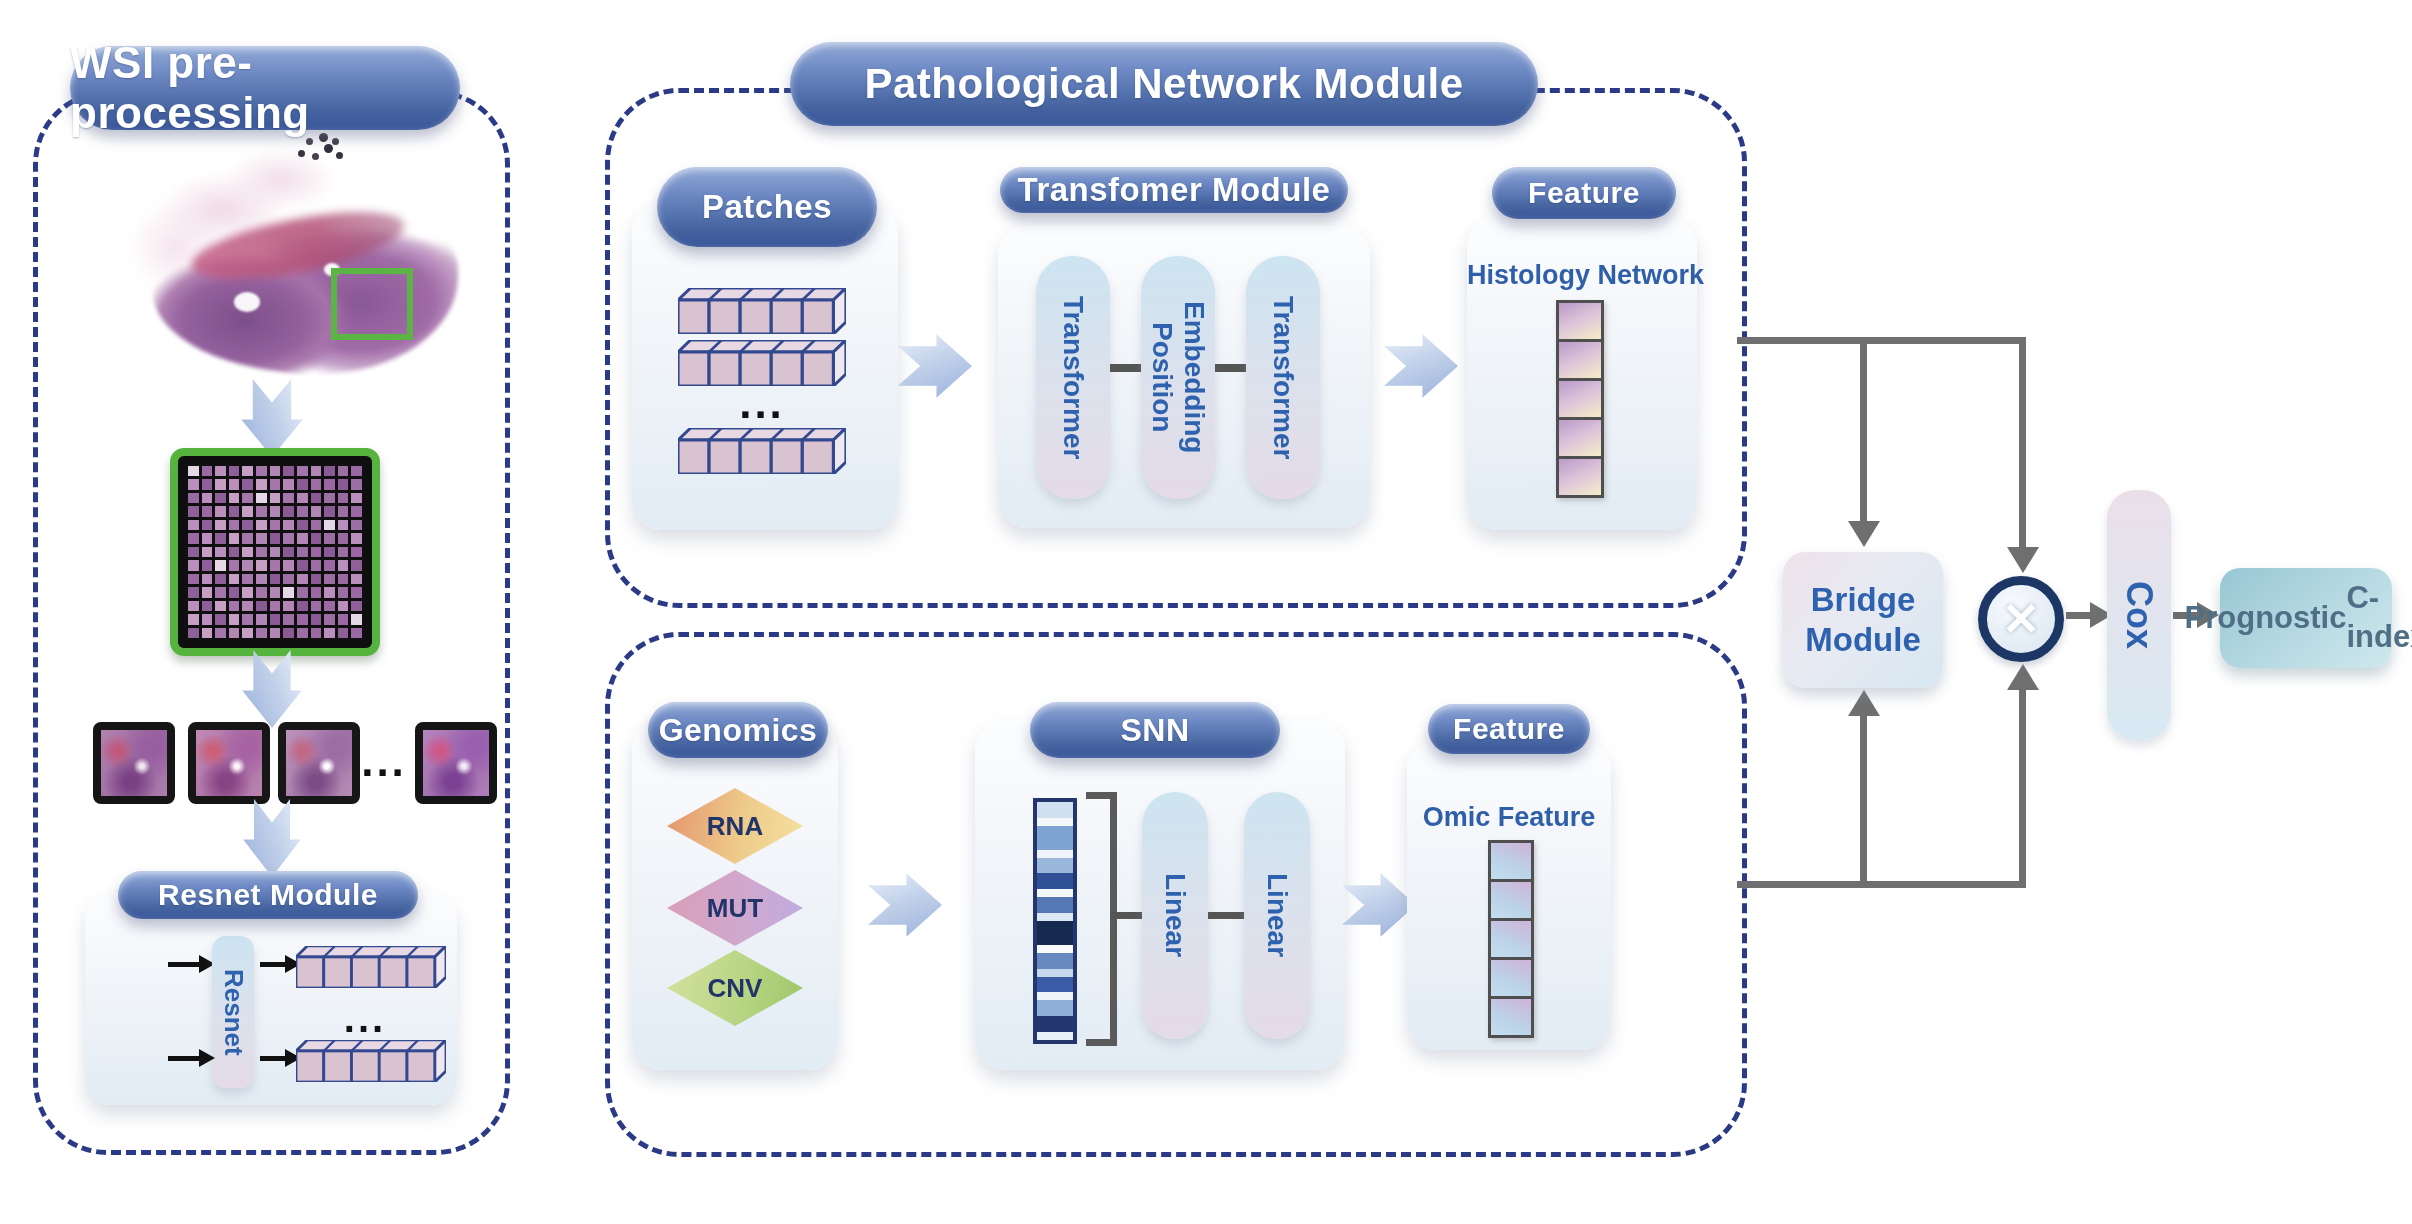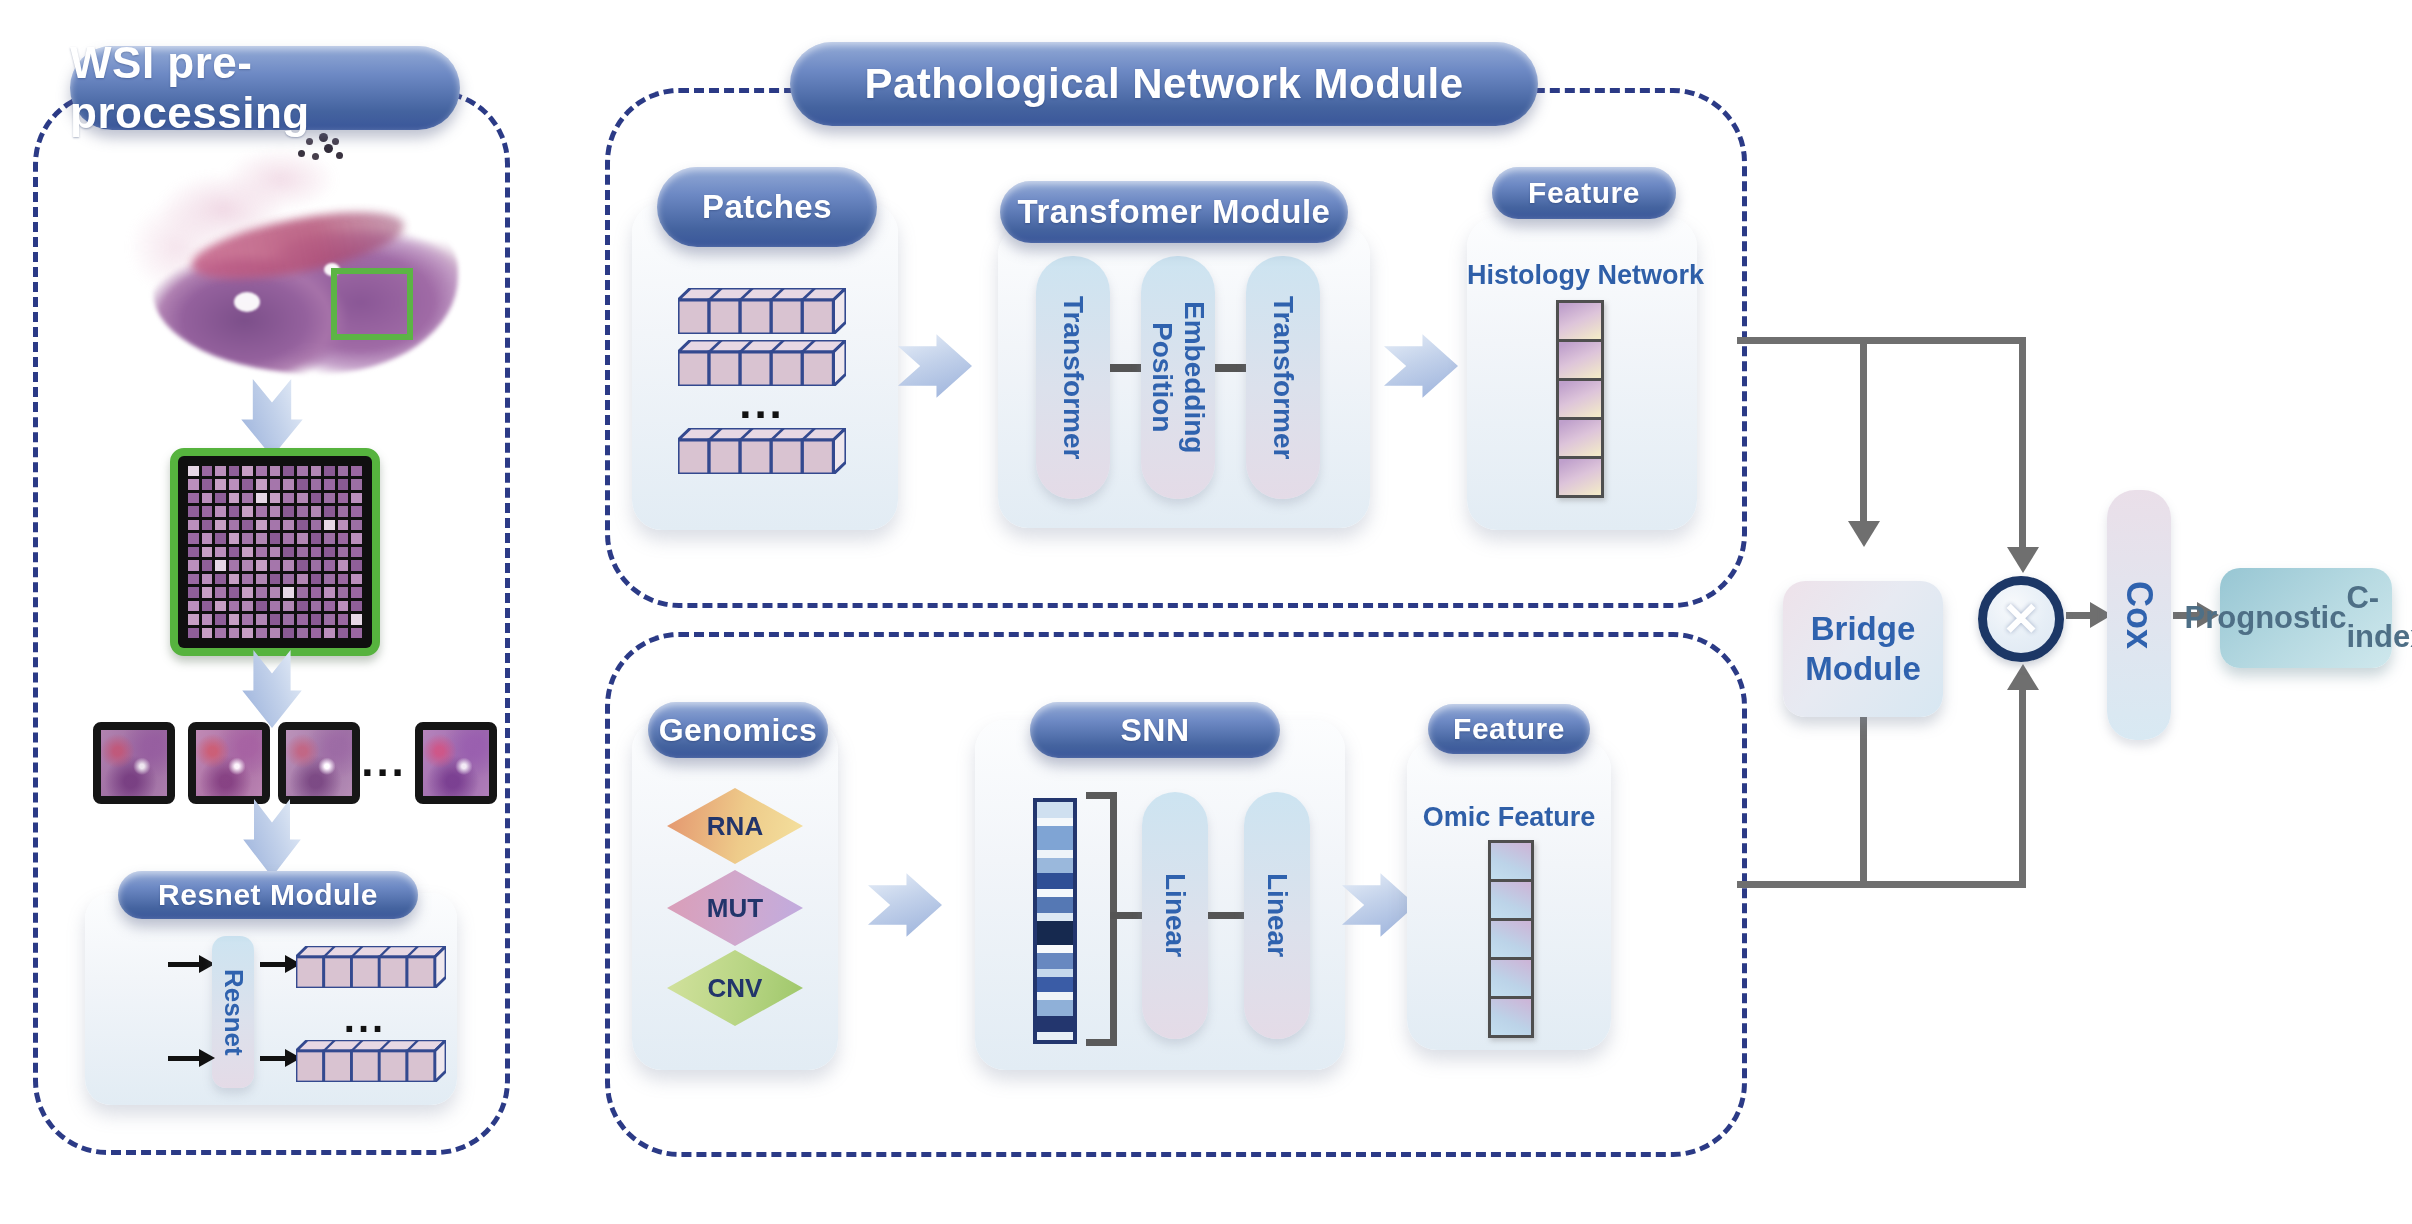--- a/index.html
+++ b/index.html
@@ -434,21 +434,21 @@
         <rect x="88.80000000000001" y="12" width="29.6" height="34" fill="#d9c3d1" stroke="#33498f" stroke-width="3"></rect>
         <line x1="88.80000000000001" y1="12" x2="100.80000000000001" y2="0" stroke="#33498f" stroke-width="2.5"></line>
         <rect x="118.4" y="12" width="29.6" height="34" fill="#d9c3d1" stroke="#33498f" stroke-width="3"></rect>
         <line x1="118.4" y1="12" x2="130.4" y2="0" stroke="#33498f" stroke-width="2.5"></line>
       </svg>
     </div>
 
   <div class="a3d" style="left:898px;top:333px;width:74px;height:66px;"></div>
 
   <div class="mbox" style="left:998px;top:225px;width:372px;height:303px;"></div>
-  <div class="pill mid" style="left:1000px;top:181px;width:348px;height:62px;">Transfomer Module</div>
+  <div class="pill mid" style="left:1000px;top:167px;width:348px;height:46px;">Transfomer Module</div>
   <div class="vbar" style="left:1036px;top:256px;width:74px;height:243px;">
     <span style="font-size:28px;">Transformer</span>
   </div>
   <div class="dkline" style="left:1110px;top:364px;width:31px;height:8px;"></div>
   <div class="vbar" style="left:1141px;top:256px;width:74px;height:243px;">
     <span style="font-size:28px;">Position Embedding</span>
   </div>
   <div class="dkline" style="left:1215px;top:364px;width:31px;height:8px;"></div>
   <div class="vbar" style="left:1246px;top:256px;width:74px;height:243px;">
     <span style="font-size:28px;">Transformer</span>
@@ -533,21 +533,21 @@
   <div class="ah down" style="left:1848px;top:521px;"></div>
   <div class="gline" style="left:2019px;top:337px;width:7px;height:212px;"></div>
   <div class="ah down" style="left:2007px;top:547px;"></div>
 
   <div class="gline" style="left:1737px;top:881px;width:289px;height:7px;"></div>
   <div class="gline" style="left:1860px;top:716px;width:7px;height:165px;"></div>
   <div class="ah up" style="left:1848px;top:690px;"></div>
   <div class="gline" style="left:2019px;top:690px;width:7px;height:191px;"></div>
   <div class="ah up" style="left:2007px;top:664px;"></div>
 
-  <div class="bridge" style="left:1783px;top:552px;width:160px;height:136px;margin-top:29px;">
+  <div class="bridge" style="left:1783px;top:552px;width:160px;height:136px;">
     <span>Bridge</span>
     <span>Module</span>
   </div>
 
   <div class="mult" style="left:1978px;top:576px;width:86px;height:86px;">
     <span>✕</span>
   </div>
 
   <div class="gline" style="left:2066px;top:612px;width:26px;height:7px;"></div>
   <div class="ah right" style="left:2090px;top:602px;"></div>

